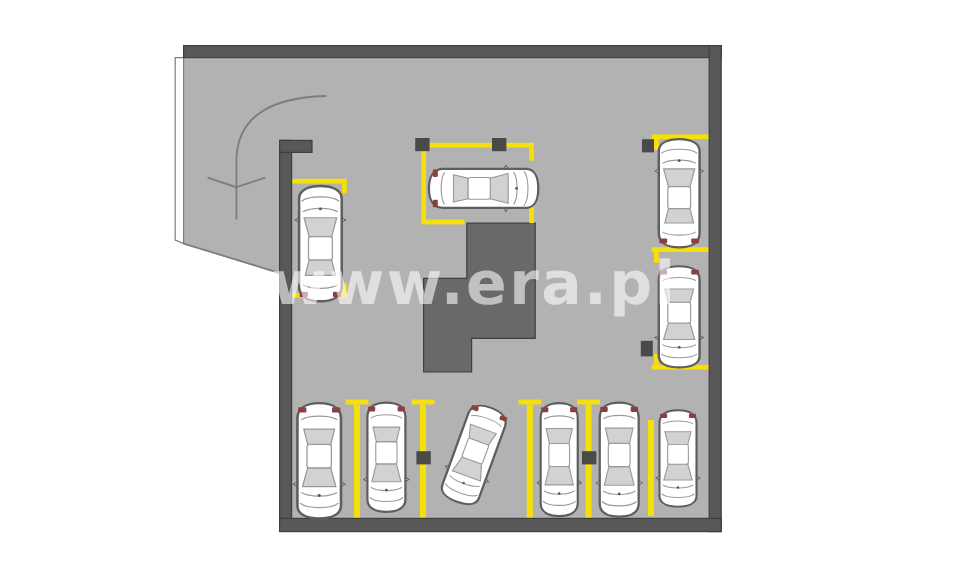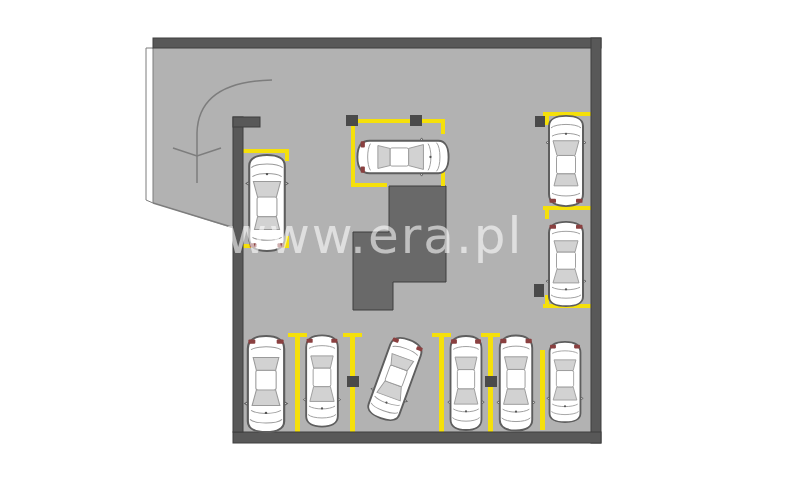--- a/index.html
+++ b/index.html
@@ -21,21 +21,21 @@
   .yellow-line{fill:var(--color-yellow);}
   .column{fill:var(--color-column);}
   .car-body{fill:var(--color-car-body);stroke:var(--color-car-outline);stroke-width:2;}
   .car-mirror{fill:var(--color-car-body);stroke:var(--color-car-outline);stroke-width:1;}
   .car-window{fill:var(--color-car-window);stroke:var(--color-car-detail);stroke-width:1;}
   .car-roof{fill:var(--color-car-body);stroke:var(--color-car-detail);stroke-width:1;}
   .car-detail{fill:none;stroke:var(--color-car-detail);stroke-width:1;}
   .car-taillight{fill:var(--color-car-taillight);}
   #watermark{
     position:absolute;
-    font-weight:normal;
+    font-weight:bold;
     color:var(--color-watermark);
     white-space:nowrap;
     pointer-events:none;
     line-height:1;
   }
 </style>
 </head>
 <body>
 
 <div id="stage">

